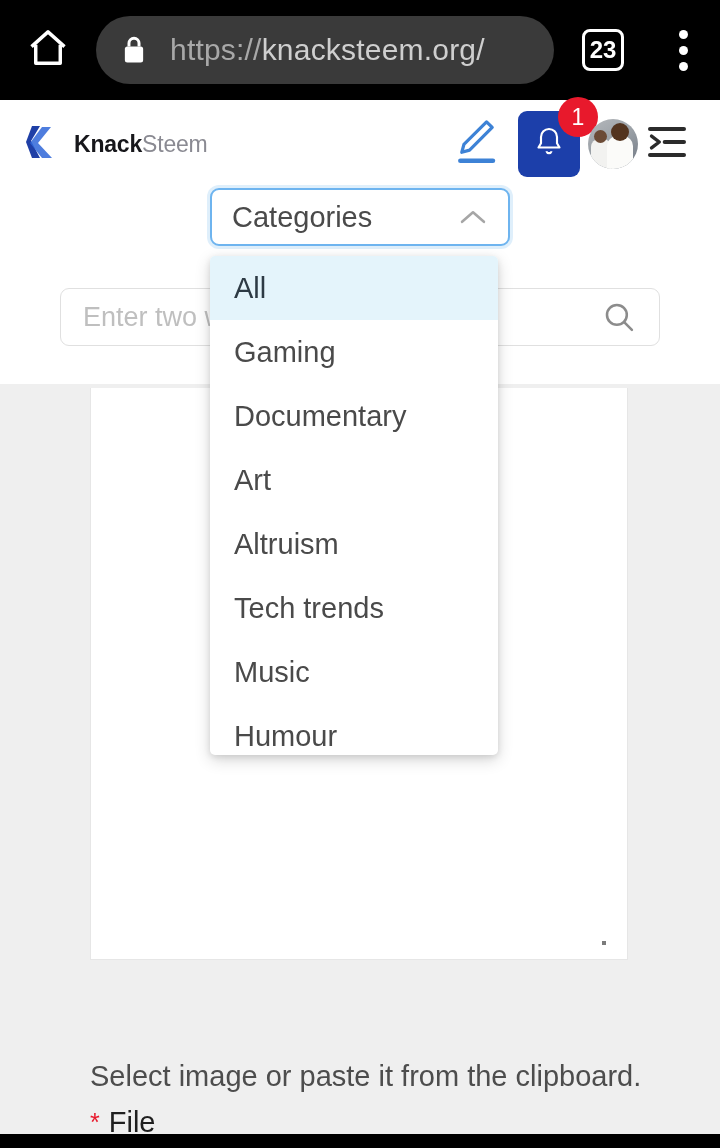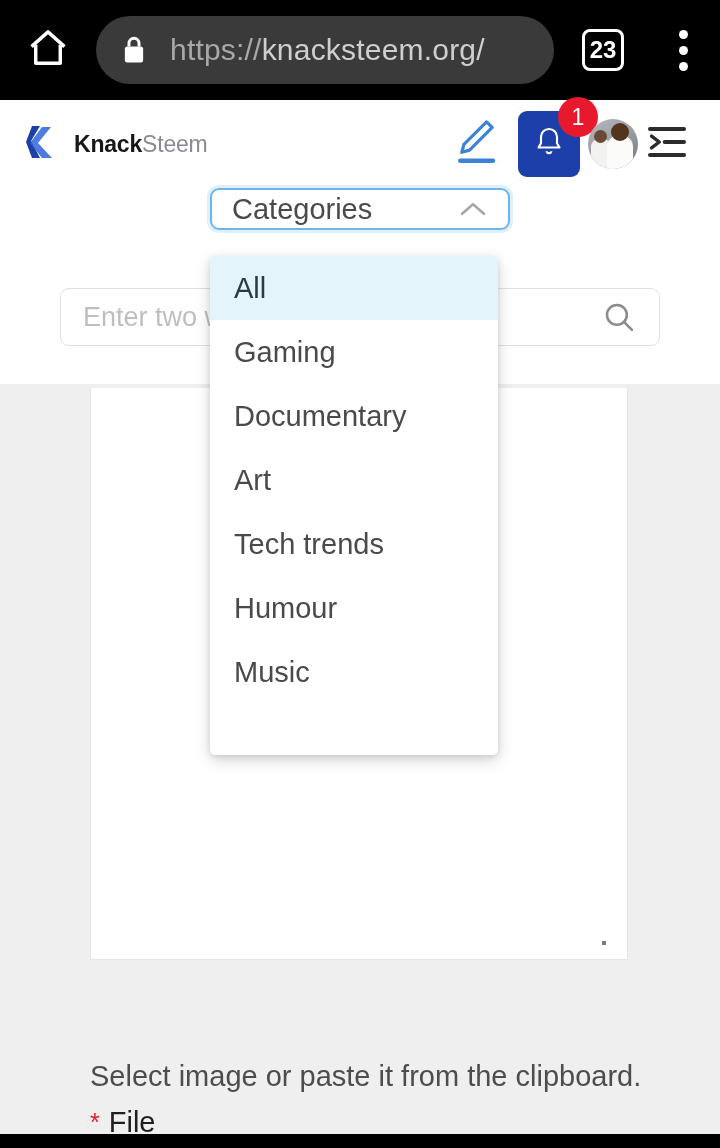--- a/index.html
+++ b/index.html
@@ -104,21 +104,21 @@
     font-family:"Liberation Sans", sans-serif;
   }
   .no-file { font-size: 29px; color:#5a5a5a; margin-left: 12px; }
   .hint-text { position:absolute; top:676px; left:90px; font-size:29px; color:#4d4d4d; }
 
   .tags-label { position:absolute; top:722px; left:90px; font-size:29px; color:#1f1f1f; display:flex; align-items:center; gap:9px; }
   .req-star { color:#e8192c; font-size:25px; line-height:1; }
 
   
   .select-box {
-    position:absolute; top:188px; left:210px; width:300px; height:42px;
+    position:absolute; top:188px; left:210px; width:300px; height:58px;
     background:#ffffff; border:2px solid #6eb4ef; border-radius:9px;
     box-shadow: 0 0 0 3px rgba(110,180,239,0.22);
     display:flex; align-items:center; padding: 0 20px; z-index: 30;
   }
   .select-label { font-size:29px; color:#4a4a4a; flex:1; }
   .caret-wrap { display:flex; align-items:center; }
 
   .dropdown-menu {
     position:absolute; top:256px; left:210px; width:288px; height:499px;
     background:#ffffff; border-radius:5px;
@@ -252,19 +252,20 @@
         <path d="M3 10.5 11 3.5 19 10.5"></path>
       </svg>
     </span>
   </div>
 
   <div class="dropdown-menu">
     <div class="dd-item selected">All</div>
     <div class="dd-item">Gaming</div>
     <div class="dd-item">Documentary</div>
     <div class="dd-item">Art</div>
+    <div class="dd-item">Altruism</div>
     <div class="dd-item">Tech trends</div>
+    <div class="dd-item">Music</div>
     <div class="dd-item">Humour</div>
-    <div class="dd-item">Music</div>
   </div>
 
   <div class="bottom-bar"></div>
 </div>
 
 </body></html>

